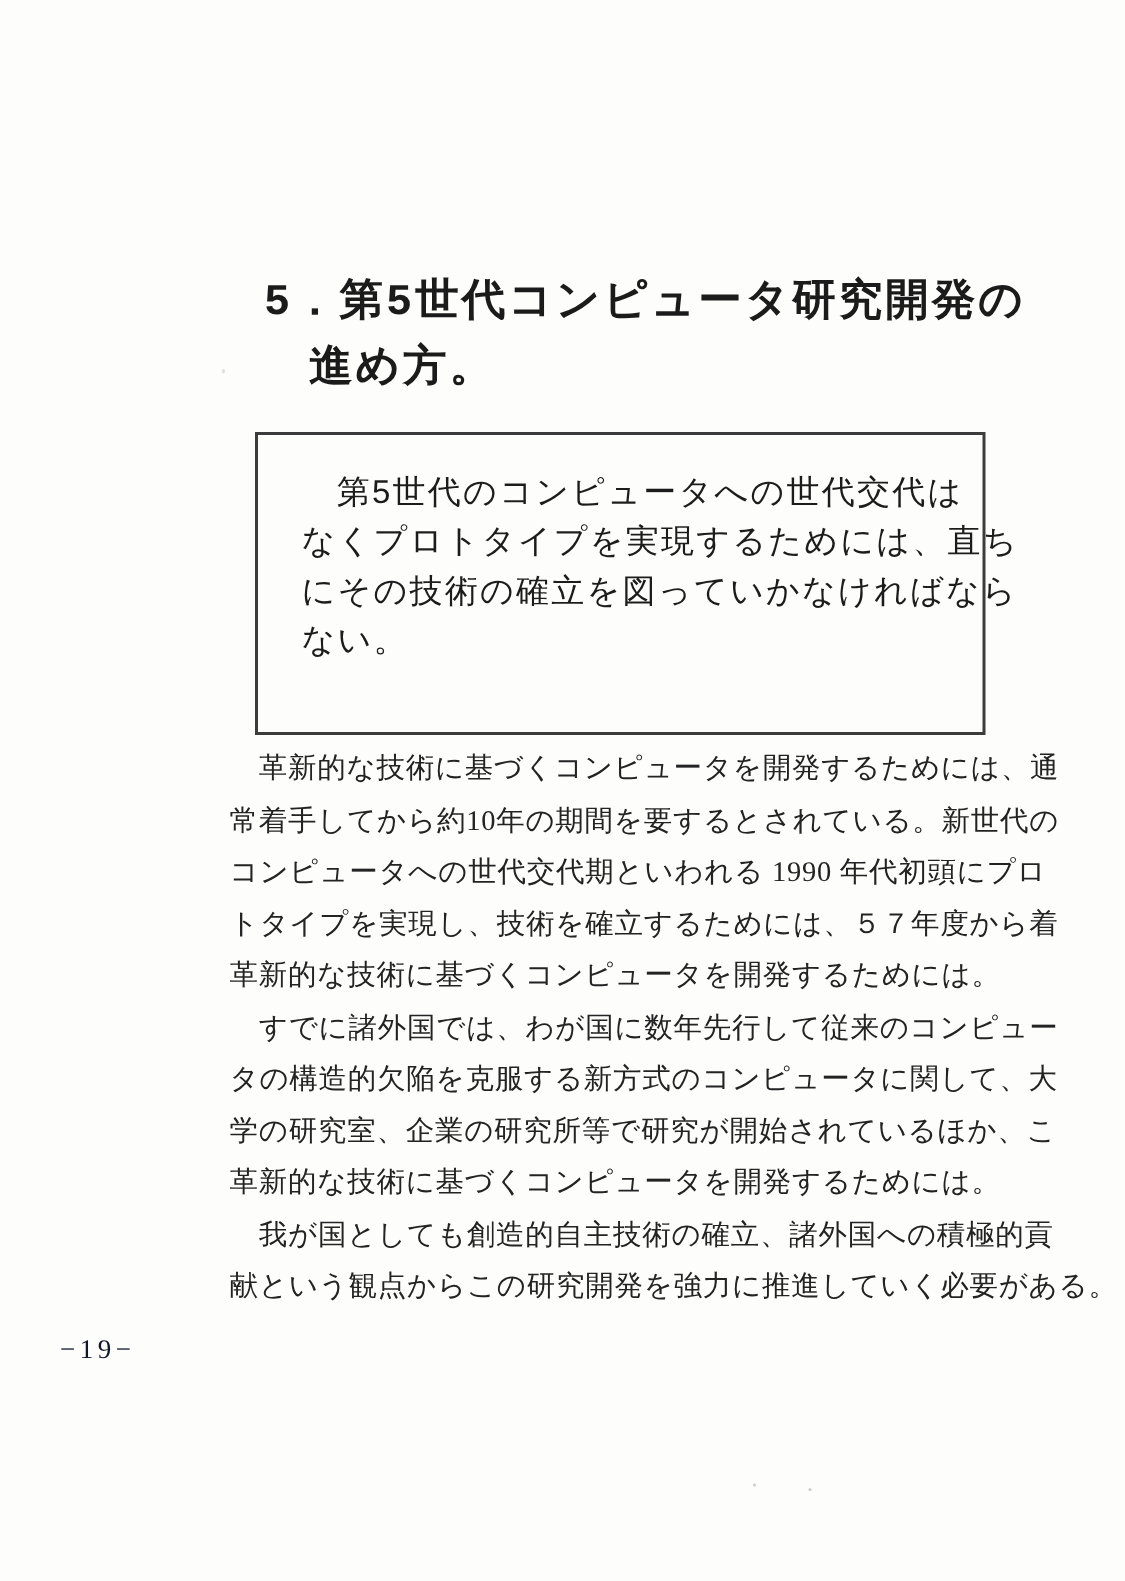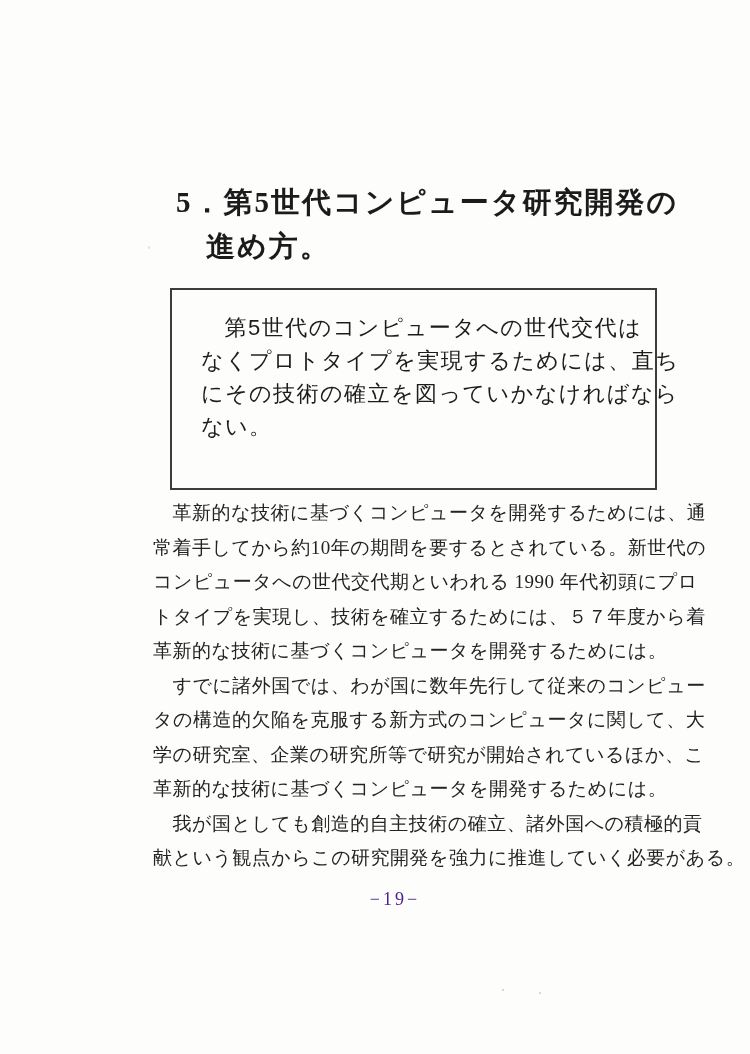--- a/index.html
+++ b/index.html
@@ -10,21 +10,21 @@
     margin: 0 auto;
     background: #fdfdfc;
     overflow: hidden;
     color: #1e1e1e;
   }
   
   .title {
     position: absolute;
     left: 176px;
     top: 180px;
-    font-family: Liberation Serif, serif;
+    font-family: Liberation Mono, monospace;
     font-weight: 600;
     font-size: 29px;
     letter-spacing: 2px;
     color: #1b1b1b;
     line-height: 44px;
   }
   .title .t2 { margin-left: 30px; }
 
   
   .summary-box {
@@ -57,26 +57,25 @@
     letter-spacing: 0.5px;
     color: #232323;
   }
   .body-text .line { white-space: pre; }
 
   .page-number {
     position: absolute;
     top: 889px;
     left: 0;
     width: 100%;
-    text-align: center;
     text-indent: 40px;
     font-family: "Liberation Serif", serif;
     font-size: 18px;
     letter-spacing: 3px;
-    color: #4c1d95;
+    color: #0f172a;
   }
 
   
   .speck { position: absolute; background: #9a9a9a; border-radius: 50%; opacity: .5; }
   .s1 { width: 2px; height: 2px; left: 502px; top: 989px; }
   .s2 { width: 2px; height: 2px; left: 539px; top: 992px; }
   .s3 { width: 2px; height: 3px; left: 148px; top: 246px; opacity: .3; }
 </style>
 </head>
 <body>

